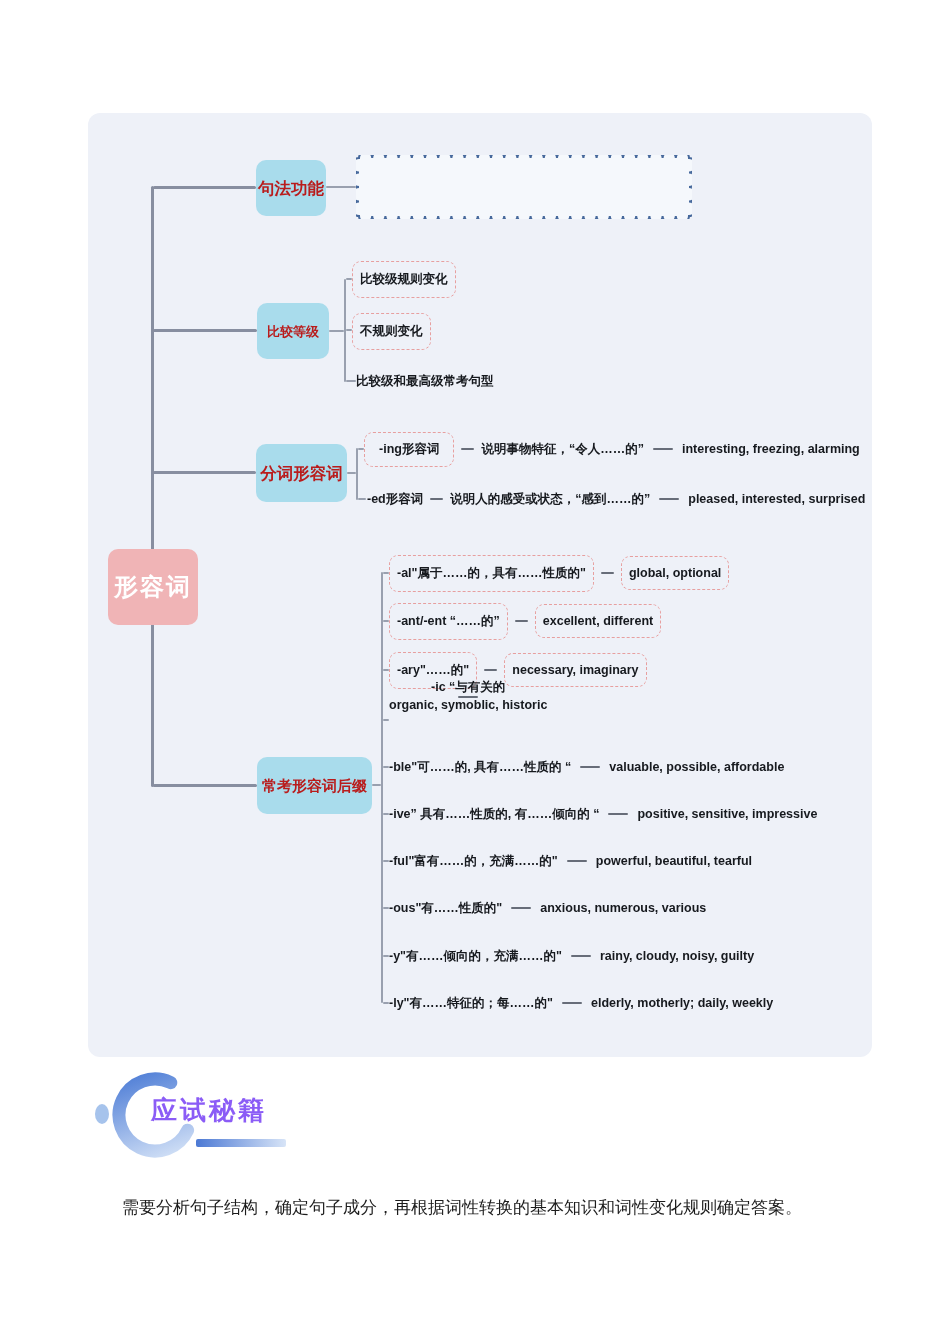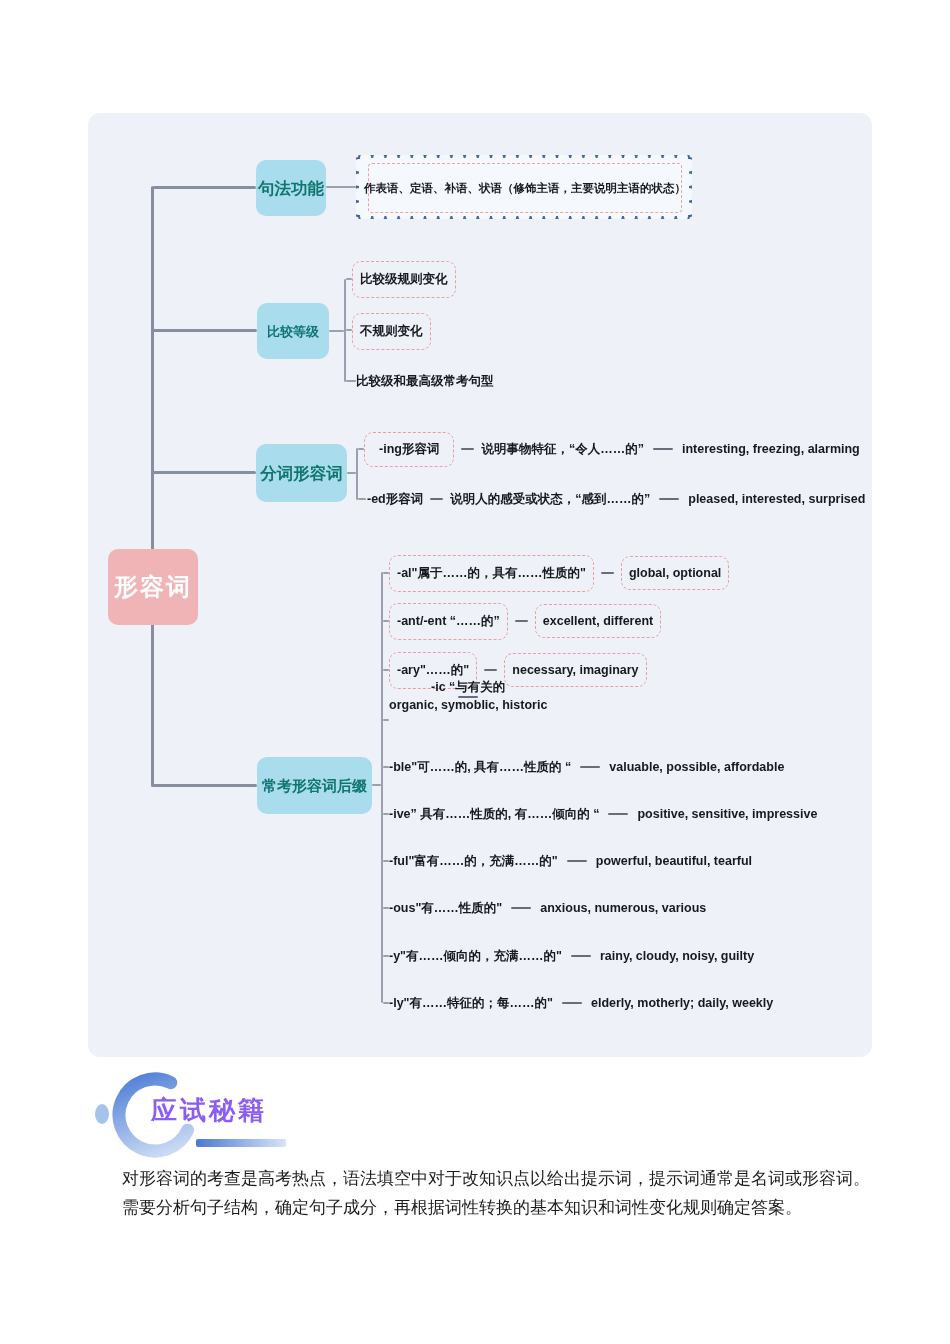--- a/index.html
+++ b/index.html
@@ -2,21 +2,21 @@
 <html><head>
 <meta charset="utf-8">
 <style>
   html,body{margin:0;padding:0;background:#ffffff;}
   #canvas{position:relative;width:950px;height:1344px;background:#ffffff;overflow:hidden;
           font-family:"Liberation Sans","DejaVu Sans",sans-serif;color:#16191e;}
   .card{position:absolute;left:88px;top:113px;width:784px;height:944px;background:#eef1f8;border-radius:12px;}
   .hline,.vline,.tline,.stub{position:absolute;background:#878ea0;border-radius:2px;}
   .tline,.stub{background:#99a0af;}
   .bbox{position:absolute;background:#a9dcec;border-radius:10px;display:flex;align-items:center;
-        justify-content:center;font-weight:bold;color:#0f766e;line-height:1;}
+        justify-content:center;font-weight:bold;color:#b91c1c;line-height:1;}
   .center-node{position:absolute;left:108px;top:549px;width:90px;height:76px;background:#f0b4b6;
         border-radius:10px;display:flex;align-items:center;justify-content:center;color:#ffffff;
         font-weight:bold;font-size:24px;letter-spacing:2px;}
   .row{position:absolute;display:flex;align-items:center;white-space:nowrap;font-weight:bold;
        font-size:12.5px;color:#16191e;}
   .dashed-box{border:1.6px dashed #e79f9f;border-radius:9px;padding:9px 7px;display:inline-flex;
        align-items:center;white-space:nowrap;}
   .dash{display:inline-block;width:20px;height:2px;background:#676d79;margin:0 9px;flex:none;border-radius:1px;}
   .dash.sm{width:13px;margin:0 7px;}
   .cloud-inner{position:absolute;left:368px;top:163px;width:312px;height:48px;border:1.5px dashed #eaa6a6;
@@ -46,21 +46,20 @@
 
   <div class="bbox" style="left:256px;top:160px;width:70px;height:56px;font-size:16.5px;">句法功能</div>
   <div class="bbox" style="left:257px;top:303px;width:72px;height:56px;font-size:13px;">比较等级</div>
   <div class="bbox" style="left:257px;top:757px;width:115px;height:57px;font-size:15px;">常考形容词后缀</div>
   <div class="bbox" style="left:256px;top:444px;width:91px;height:58px;font-size:16.5px;">分词形容词</div>
 
   <div class="tline" style="left:326px;top:186px;width:30px;height:2px;"></div>
   <svg width="336" height="64" style="left:356px;top:155px;">
     <path d="M 3 3 a 6.6 6.6 0 0 1 13.2 0 a 6.6 6.6 0 0 1 13.2 0 a 6.6 6.6 0 0 1 13.2 0 a 6.6 6.6 0 0 1 13.2 0 a 6.6 6.6 0 0 1 13.2 0 a 6.6 6.6 0 0 1 13.2 0 a 6.6 6.6 0 0 1 13.2 0 a 6.6 6.6 0 0 1 13.2 0 a 6.6 6.6 0 0 1 13.2 0 a 6.6 6.6 0 0 1 13.2 0 a 6.6 6.6 0 0 1 13.2 0 a 6.6 6.6 0 0 1 13.2 0 a 6.6 6.6 0 0 1 13.2 0 a 6.6 6.6 0 0 1 13.2 0 a 6.6 6.6 0 0 1 13.2 0 a 6.6 6.6 0 0 1 13.2 0 a 6.6 6.6 0 0 1 13.2 0 a 6.6 6.6 0 0 1 13.2 0 a 6.6 6.6 0 0 1 13.2 0 a 6.6 6.6 0 0 1 13.2 0 a 6.6 6.6 0 0 1 13.2 0 a 6.6 6.6 0 0 1 13.2 0 a 6.6 6.6 0 0 1 13.2 0 a 6.6 6.6 0 0 1 13.2 0 a 6.6 6.6 0 0 1 13.2 0 a 7.25 7.25 0 0 1 0 14.5 a 7.25 7.25 0 0 1 0 14.5 a 7.25 7.25 0 0 1 0 14.5 a 7.25 7.25 0 0 1 0 14.5 a 6.6 6.6 0 0 1 -13.2 0 a 6.6 6.6 0 0 1 -13.2 0 a 6.6 6.6 0 0 1 -13.2 0 a 6.6 6.6 0 0 1 -13.2 0 a 6.6 6.6 0 0 1 -13.2 0 a 6.6 6.6 0 0 1 -13.2 0 a 6.6 6.6 0 0 1 -13.2 0 a 6.6 6.6 0 0 1 -13.2 0 a 6.6 6.6 0 0 1 -13.2 0 a 6.6 6.6 0 0 1 -13.2 0 a 6.6 6.6 0 0 1 -13.2 0 a 6.6 6.6 0 0 1 -13.2 0 a 6.6 6.6 0 0 1 -13.2 0 a 6.6 6.6 0 0 1 -13.2 0 a 6.6 6.6 0 0 1 -13.2 0 a 6.6 6.6 0 0 1 -13.2 0 a 6.6 6.6 0 0 1 -13.2 0 a 6.6 6.6 0 0 1 -13.2 0 a 6.6 6.6 0 0 1 -13.2 0 a 6.6 6.6 0 0 1 -13.2 0 a 6.6 6.6 0 0 1 -13.2 0 a 6.6 6.6 0 0 1 -13.2 0 a 6.6 6.6 0 0 1 -13.2 0 a 6.6 6.6 0 0 1 -13.2 0 a 6.6 6.6 0 0 1 -13.2 0 a 7.25 7.25 0 0 1 0 -14.5 a 7.25 7.25 0 0 1 0 -14.5 a 7.25 7.25 0 0 1 0 -14.5 a 7.25 7.25 0 0 1 0 -14.5 Z" fill="#f5f8fc" stroke="#47699c" stroke-width="2"></path>
   </svg>
-  <div class="cloud-inner">作表语、定语、补语、状语（修饰主语，主要说明主语的状态）</div>
 
   <div class="tline" style="left:344px;top:279px;width:2px;height:103px;"></div>
   <div class="stub" style="left:329px;top:330px;width:15px;height:2px;"></div>
   <div class="stub" style="left:346px;top:278px;width:6px;height:2px;"></div>
   <div class="stub" style="left:346px;top:329px;width:6px;height:2px;"></div>
   <div class="stub" style="left:346px;top:380px;width:10px;height:2px;"></div>
 
   <div class="row" style="left:352px;top:258px;height:42px;">
     <span class="dashed-box">比较级规则变化</span>
   </div>
@@ -160,16 +159,15 @@
       <linearGradient id="rg" x1="0" y1="0" x2="1" y2="1">
         <stop offset="0" stop-color="#4a7ad5"></stop>
         <stop offset="1" stop-color="#d9e6f8"></stop>
       </linearGradient>
     </defs>
     <ellipse cx="12" cy="44" rx="7" ry="10" fill="#a6c3ec"></ellipse>
     <circle cx="65" cy="45" r="36" fill="none" stroke="url(#rg)" stroke-width="13" stroke-dasharray="170 57" stroke-linecap="round" transform="rotate(25 65 45)"></circle>
   </svg>
   <div class="tips-title">应试秘籍</div>
   <div class="tips-bar"></div>
-  <div class="tips-line" style="top:1167px;">对形容词的考查是高考热点，语法填空中对于改知识点以给出提示词，提示词通常是名词或形容词。</div>
   <div class="tips-line" style="top:1196px;">需要分析句子结构，确定句子成分，再根据词性转换的基本知识和词性变化规则确定答案。</div>
 
 </div>
 
 </body></html>

